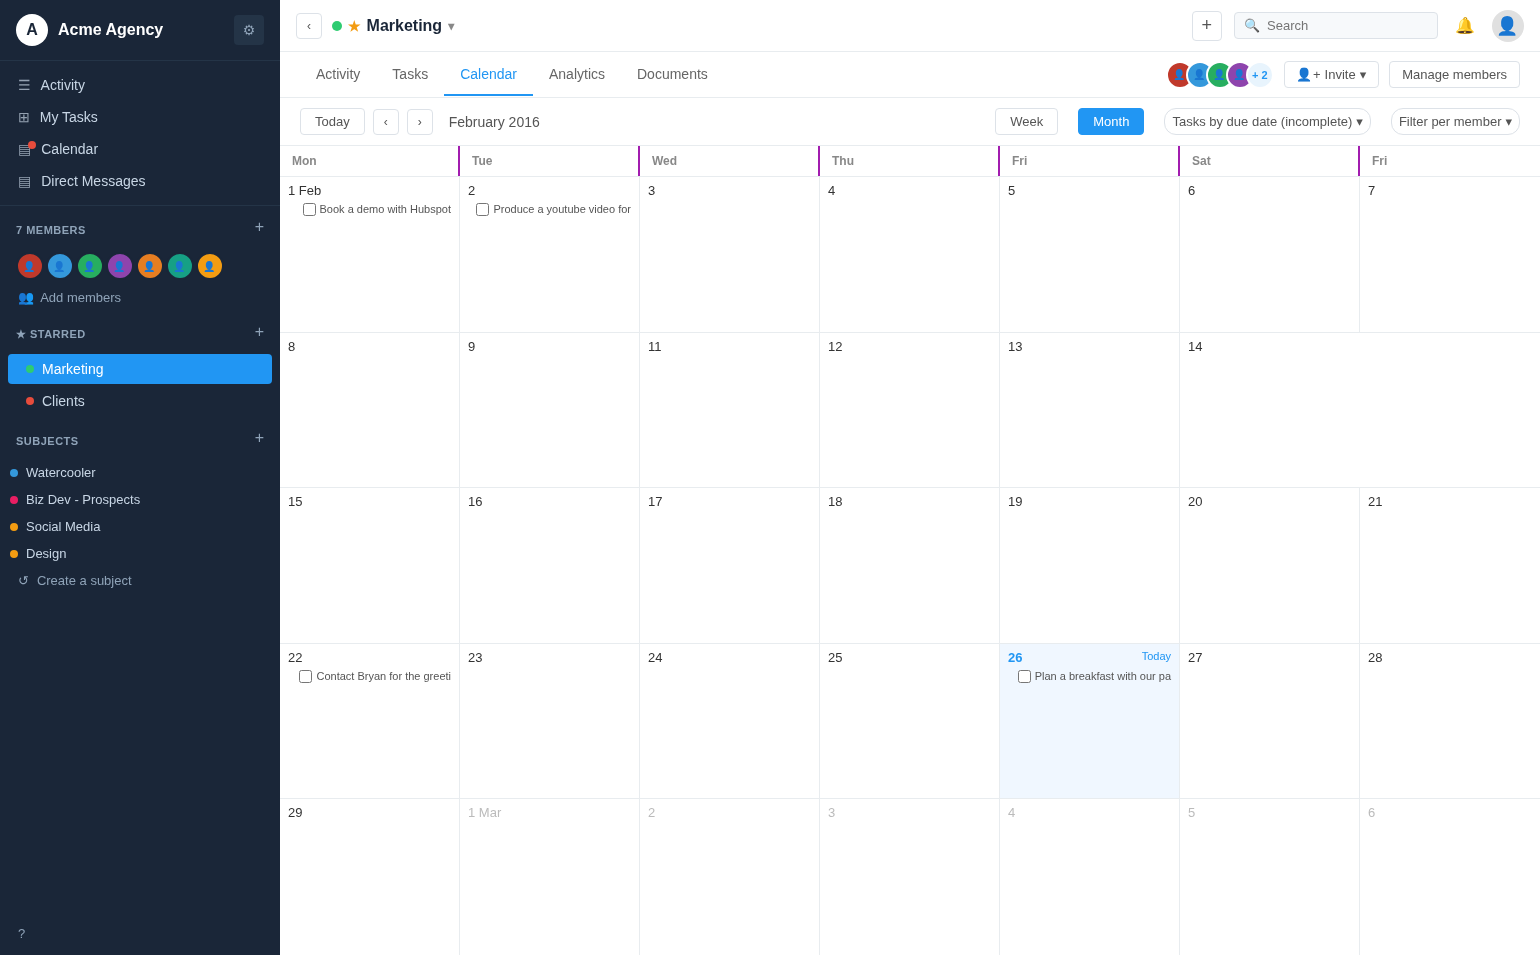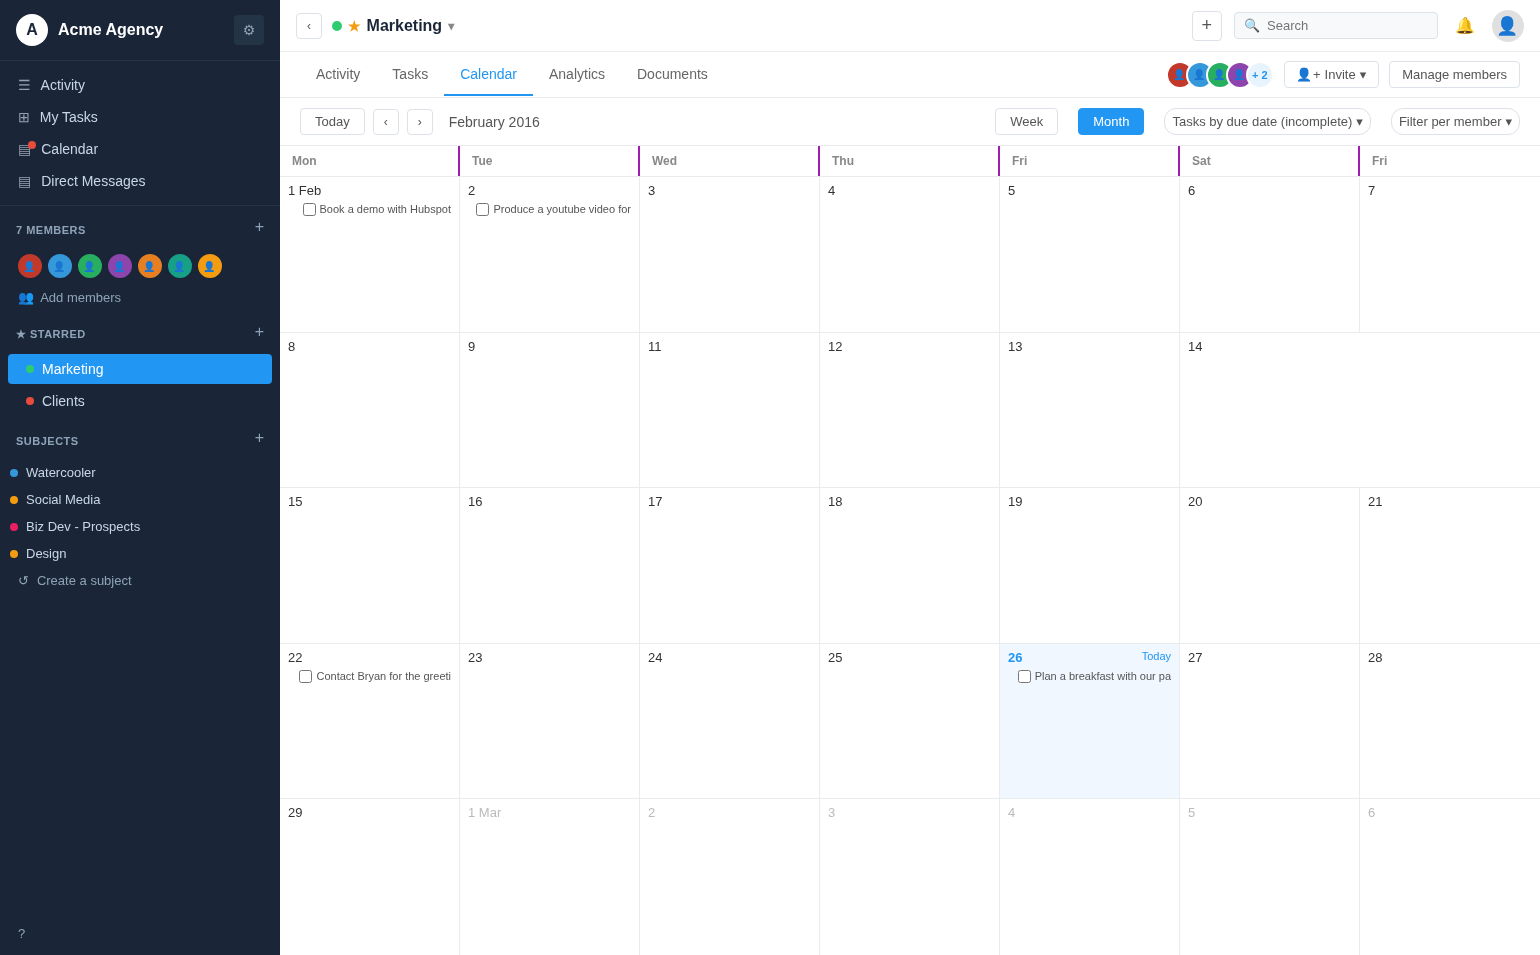--- a/index.html
+++ b/index.html
@@ -318,26 +318,26 @@
     <div class="sidebar-section-header">
       <span>SUBJECTS</span>
       <button class="add-icon-btn">+</button>
     </div>
   </div>
   <div class="subjects-item">
     <div class="dot" style="background:#3498db;"></div>
     <span>Watercooler</span>
   </div>
   <div class="subjects-item">
+    <div class="dot" style="background:#e91e63;"></div>
+    <span>Biz Dev - Prospects</span>
+  </div>
+  <div class="subjects-item">
     <div class="dot" style="background:#f39c12;"></div>
     <span>Social Media</span>
-  </div>
-  <div class="subjects-item">
-    <div class="dot" style="background:#e91e63;"></div>
-    <span>Biz Dev - Prospects</span>
   </div>
   <div class="subjects-item">
     <div class="dot" style="background:#f39c12;"></div>
     <span>Design</span>
   </div>
   <div class="create-subject">
     <span>↺</span>
     <span>Create a subject</span>
   </div>
 

